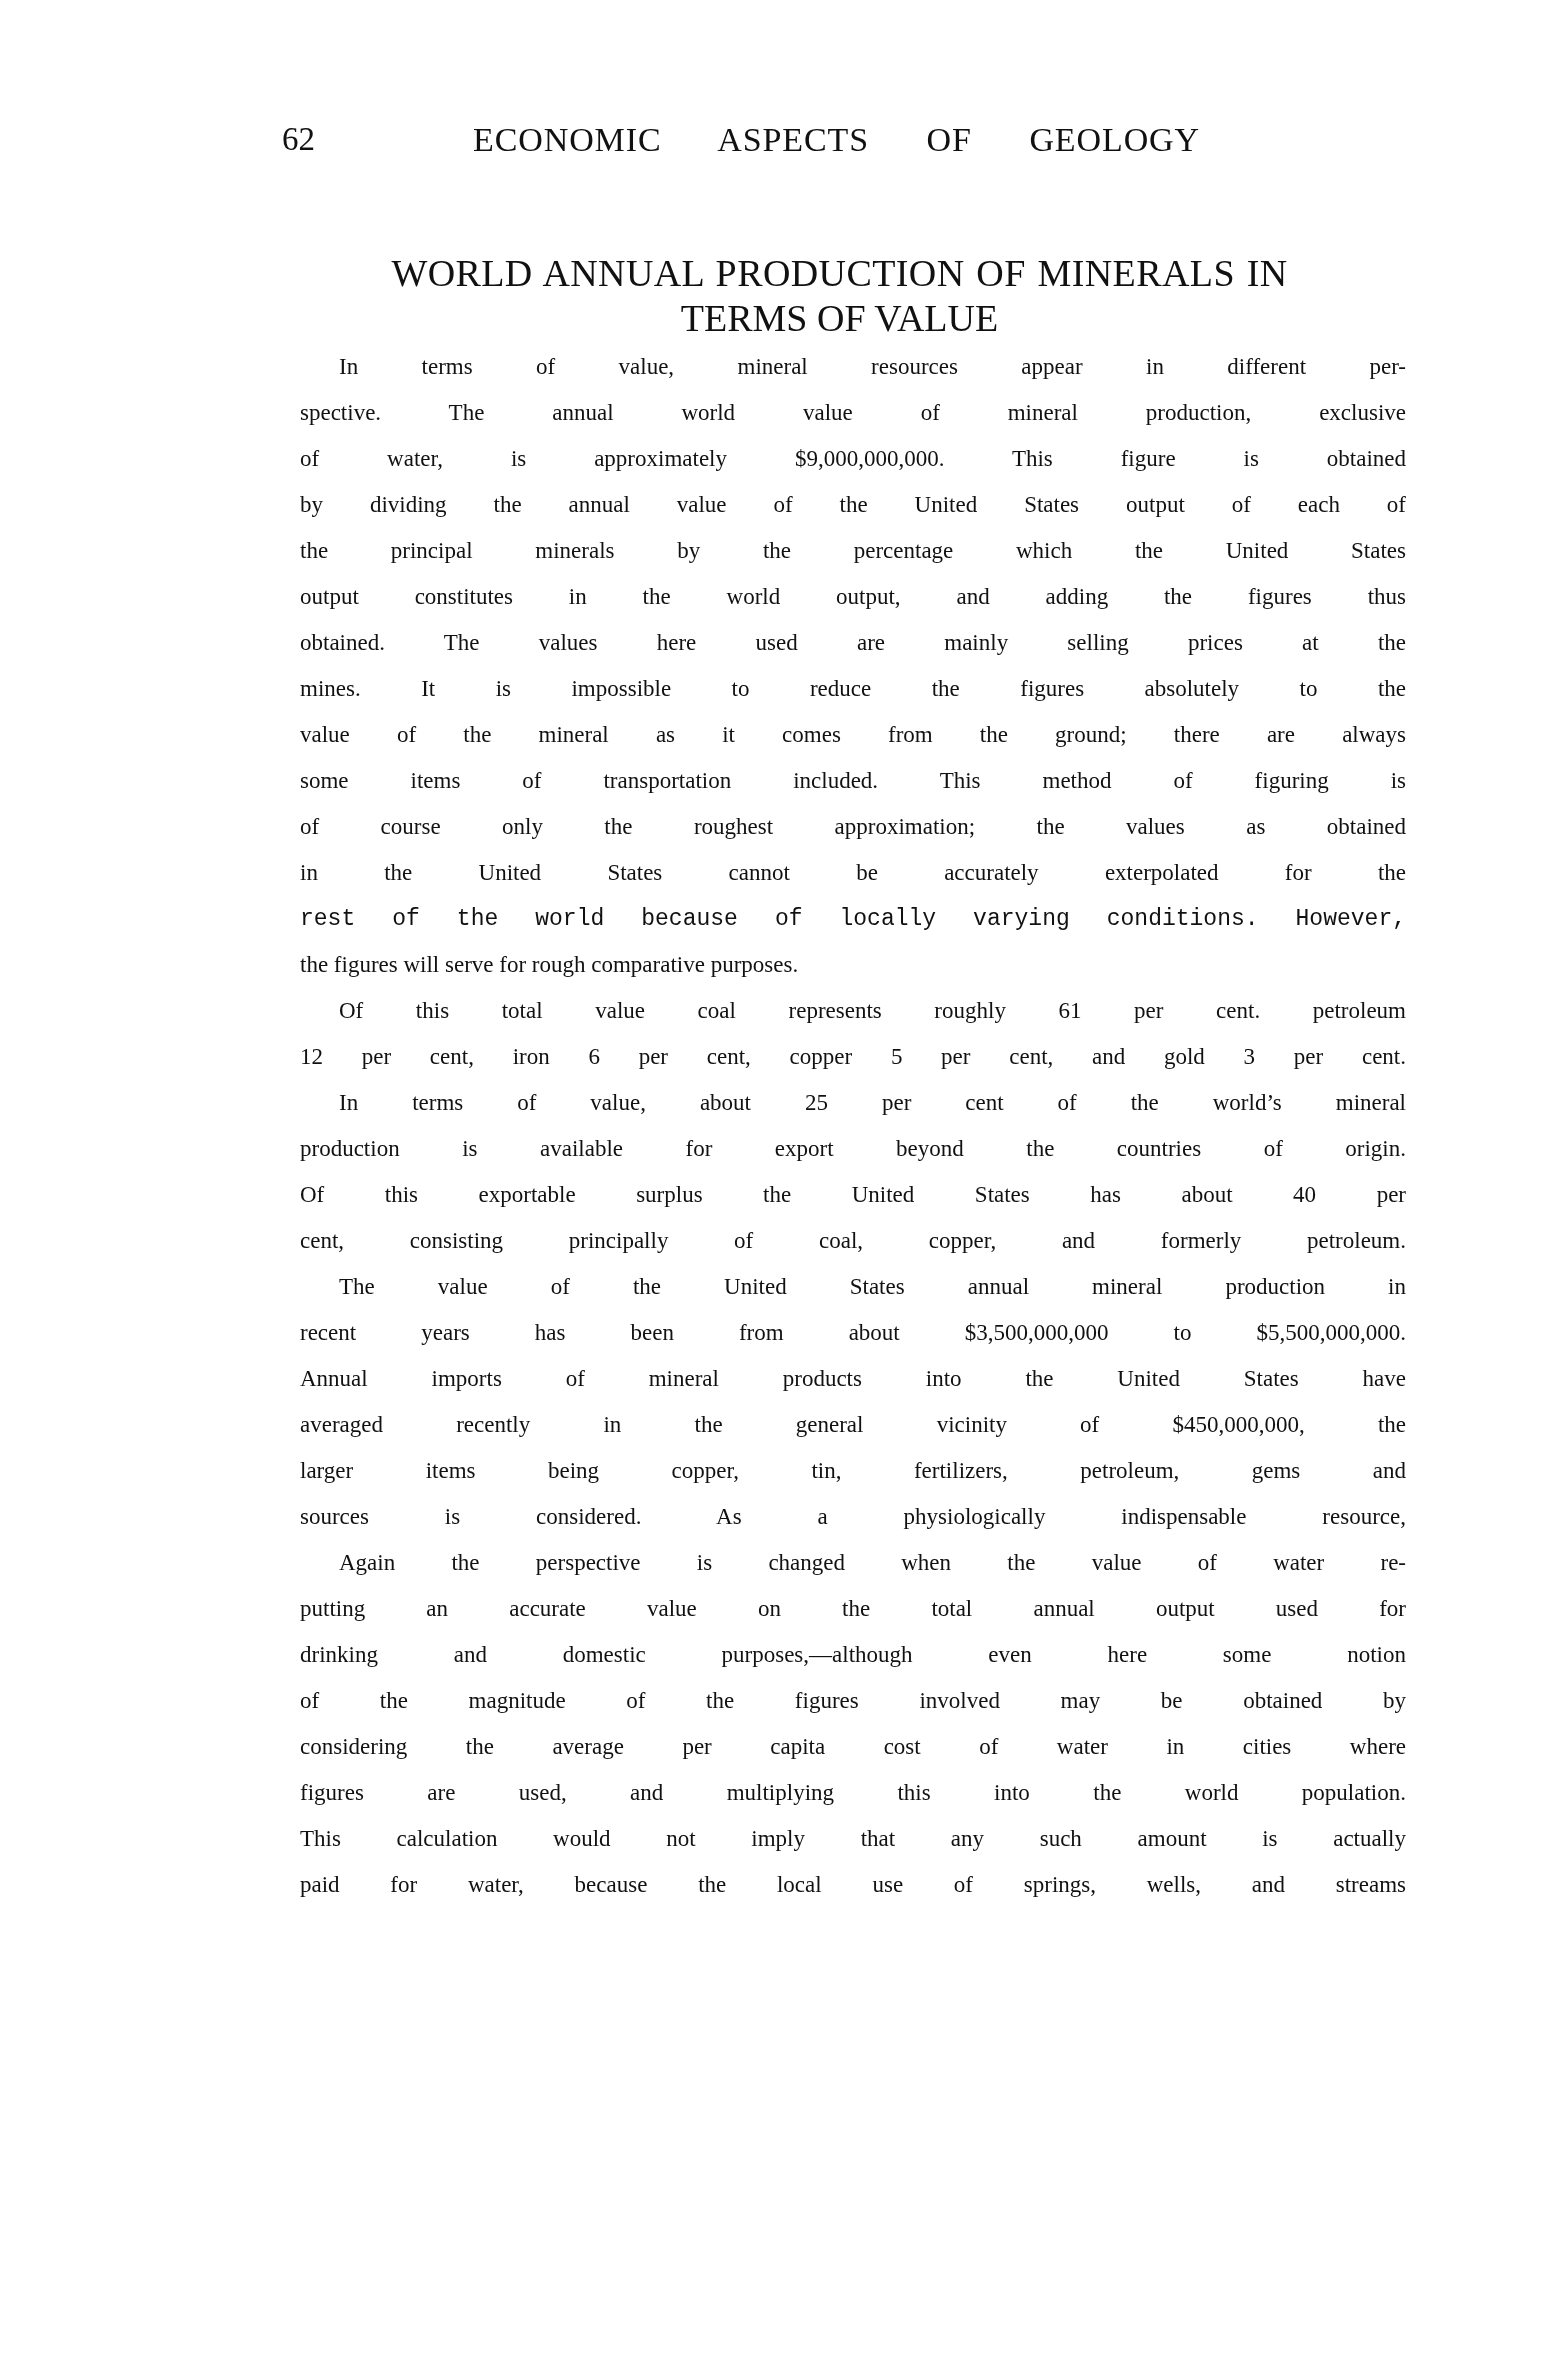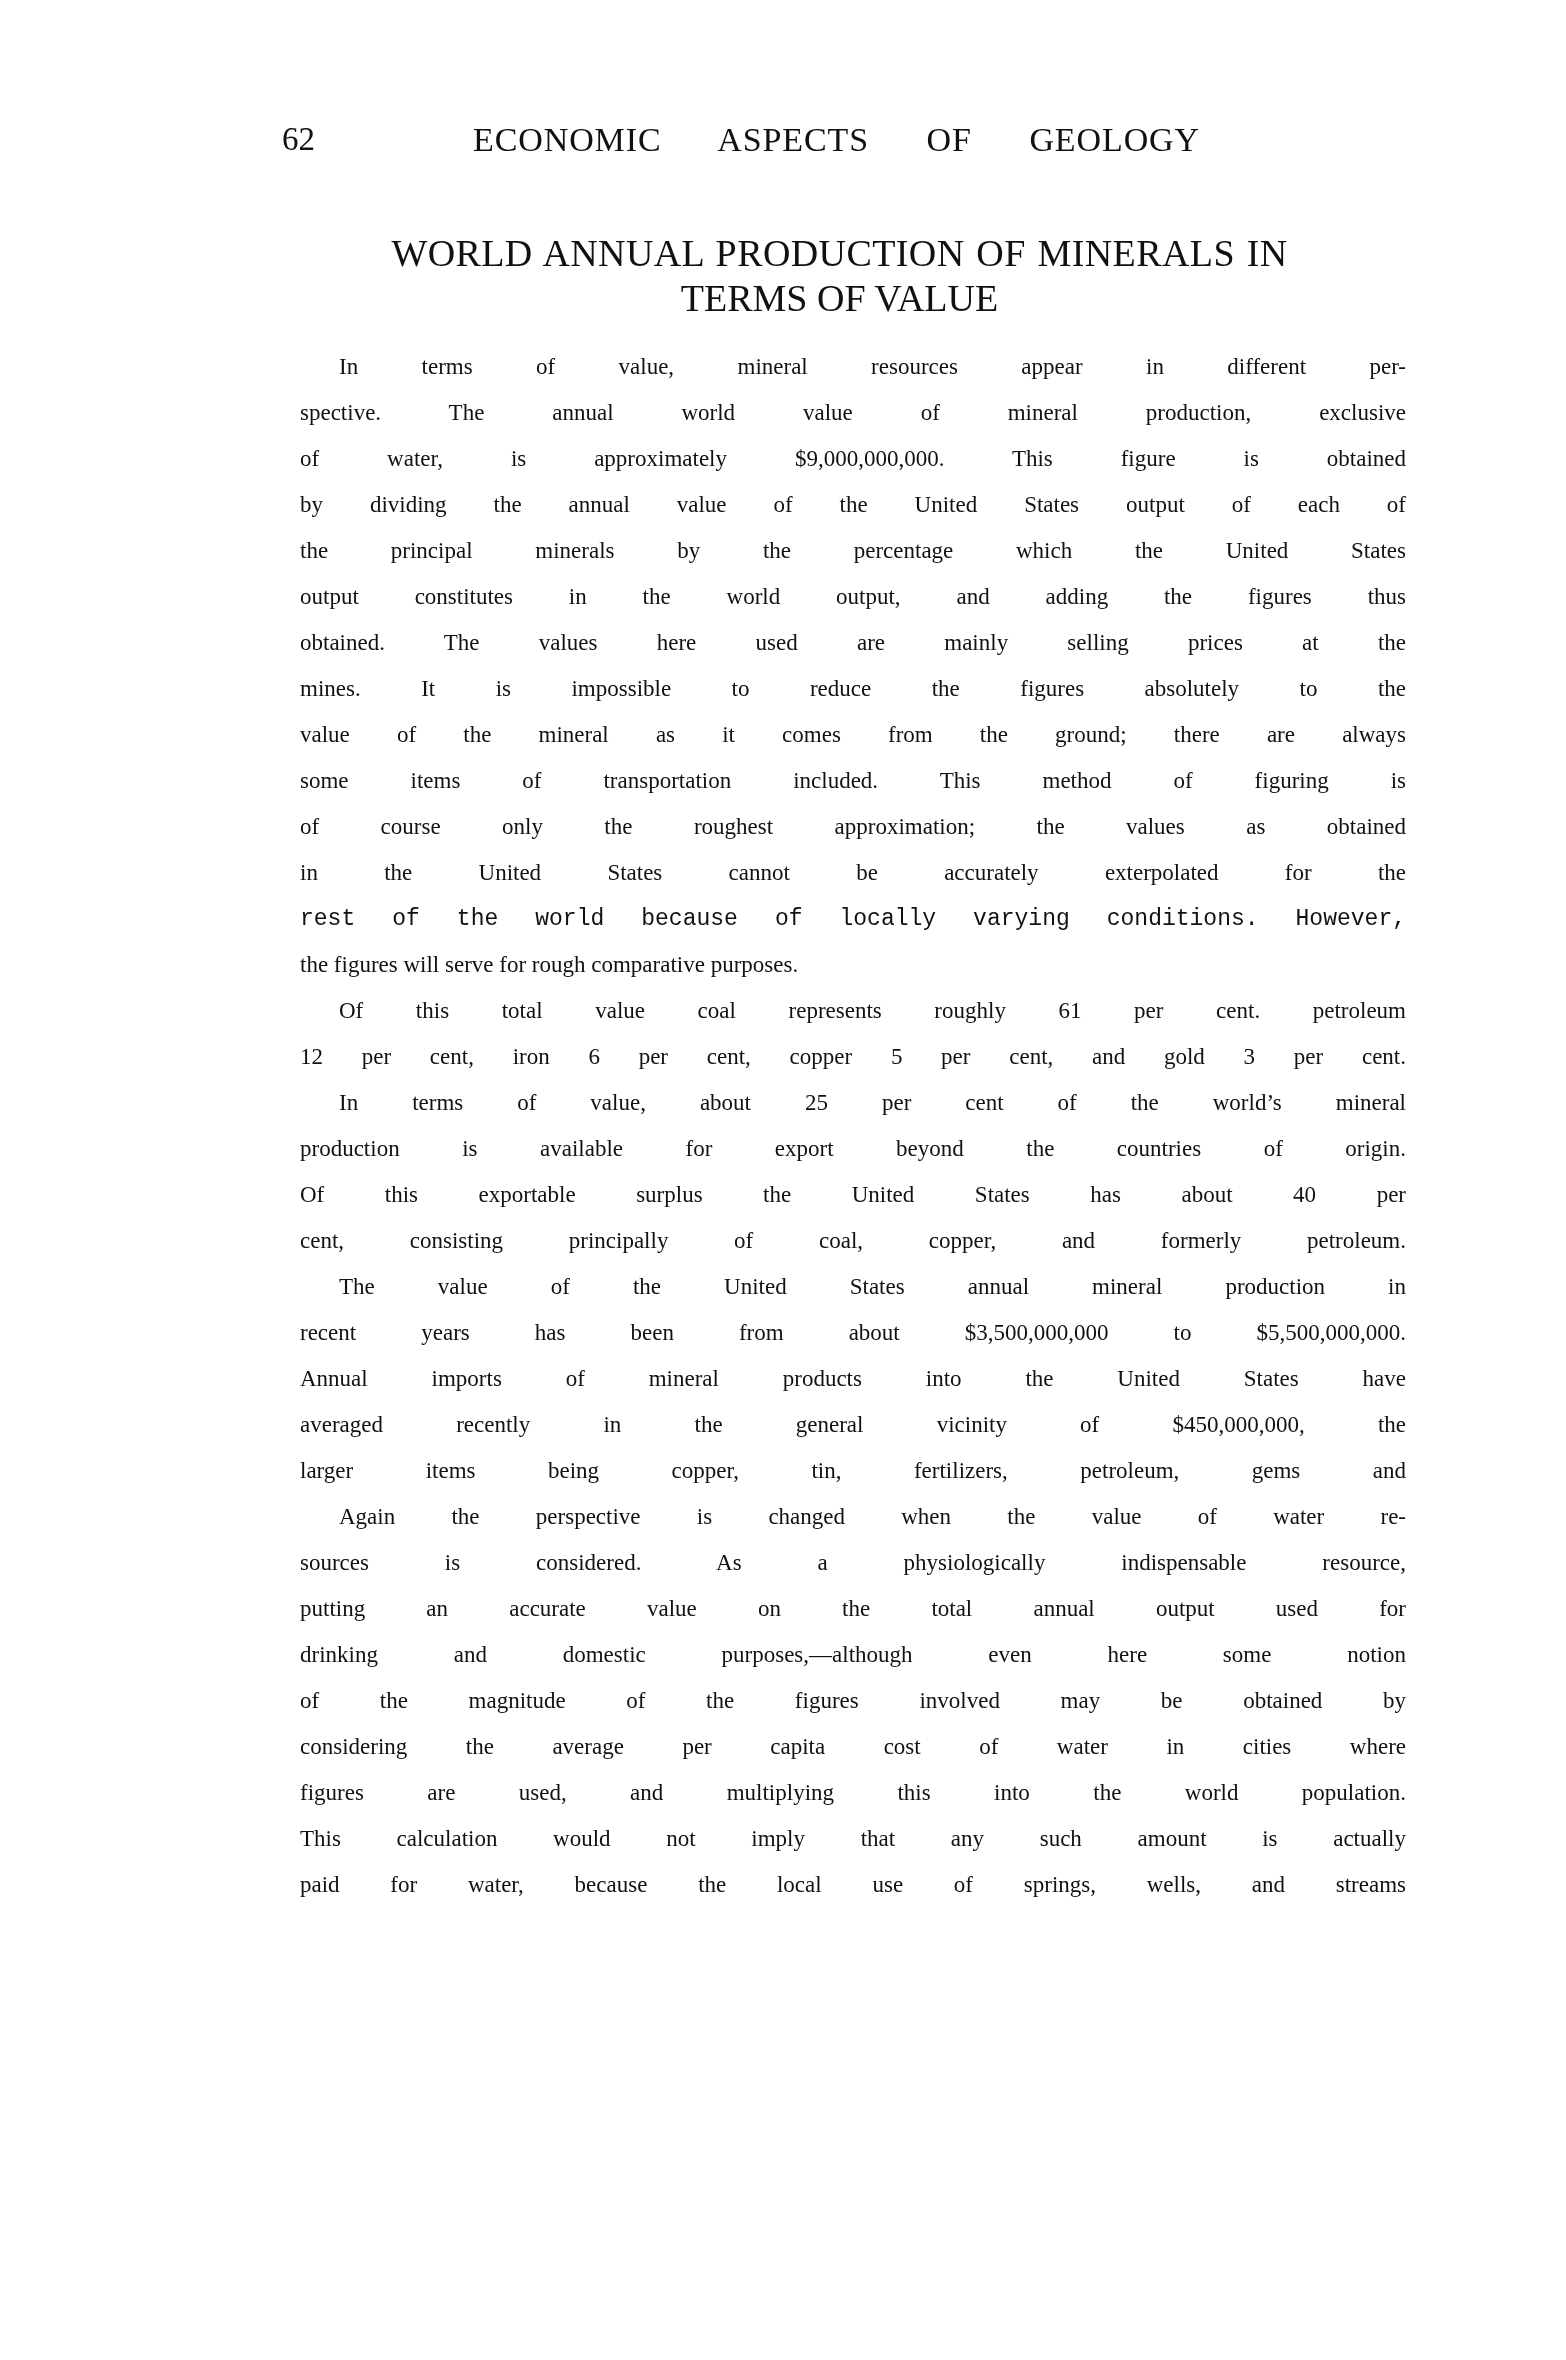--- a/index.html
+++ b/index.html
@@ -1,20 +1,20 @@
 <!DOCTYPE html>
 <html style="font-size:15px"><head>
 <meta charset="utf-8">
 <style>
   html, body { margin: 0; padding: 0; background: #ffffff; }
   body { width: 1566px; height: 2360px; position: relative; overflow: hidden; color: #111111; font-family: "Liberation Serif", "DejaVu Serif", serif; }
   .running-head { position: absolute; top: 121px; left: 0; width: 1566px; height: 37px; font-size: 34px; line-height: 37px; }
   .page-num { position: absolute; left: 282px; top: 0; font-size: 33px; }
   .head-title { position: absolute; left: 473px; top: 0; width: 727px; text-align: justify; text-align-last: justify; letter-spacing: 0.9px; white-space: nowrap; }
-  .section-title { position: absolute; top: 231px; left: 280px; width: 1119px; text-align: center; font-size: 38px; line-height: 45px; }
+  .section-title { position: absolute; top: 251px; left: 280px; width: 1119px; text-align: center; font-size: 38px; line-height: 45px; }
   .section-title .tl { display: block; white-space: nowrap; }
   .section-title .tl1 { letter-spacing: 0.4px; word-spacing: 1.9px; }
   .body-text { position: absolute; top: 344px; left: 300px; width: 1106px; font-size: 23px; line-height: 46px; }
   .para { margin: 0; }
   .ln { display: block; text-align: justify; text-align-last: justify; white-space: normal; height: 46px; overflow: visible; }
   .ln.last { text-align-last: left; }
   .ln.indent { text-indent: 39px; }
 </style>
 </head>
 <body>
@@ -57,22 +57,22 @@
     <span class="ln" style="white-space: normal;">cent, consisting principally of coal, copper, and formerly petroleum.</span>
   </p>
   <p class="para">
     <span class="ln indent" style="white-space: normal;">The value of the United States annual mineral production in</span>
     <span class="ln" style="white-space: normal;">recent years has been from about $3,500,000,000 to $5,500,000,000.</span>
     <span class="ln" style="white-space: normal;">Annual imports of mineral products into the United States have</span>
     <span class="ln" style="white-space: normal;">averaged recently in the general vicinity of $450,000,000, the</span>
     <span class="ln" style="white-space: normal;">larger items being copper, tin, fertilizers, petroleum, gems and</span>
   </p>
   <p class="para">
+    <span class="ln" style="white-space: normal;">sources is considered. As a physiologically indispensable resource,</span>
     <span class="ln indent" style="white-space: normal;">Again the perspective is changed when the value of water re-</span>
-    <span class="ln" style="white-space: normal;">sources is considered. As a physiologically indispensable resource,</span>
     <span class="ln" style="white-space: normal;">putting an accurate value on the total annual output used for</span>
     <span class="ln" style="white-space: normal;">drinking and domestic purposes,—although even here some notion</span>
     <span class="ln" style="white-space: normal;">of the magnitude of the figures involved may be obtained by</span>
     <span class="ln" style="white-space: normal;">considering the average per capita cost of water in cities where</span>
     <span class="ln" style="white-space: normal;">figures are used, and multiplying this into the world population.</span>
     <span class="ln" style="white-space: normal;">This calculation would not imply that any such amount is actually</span>
     <span class="ln" style="white-space: normal;">paid for water, because the local use of springs, wells, and streams</span>
   </p>
 </div>
 

